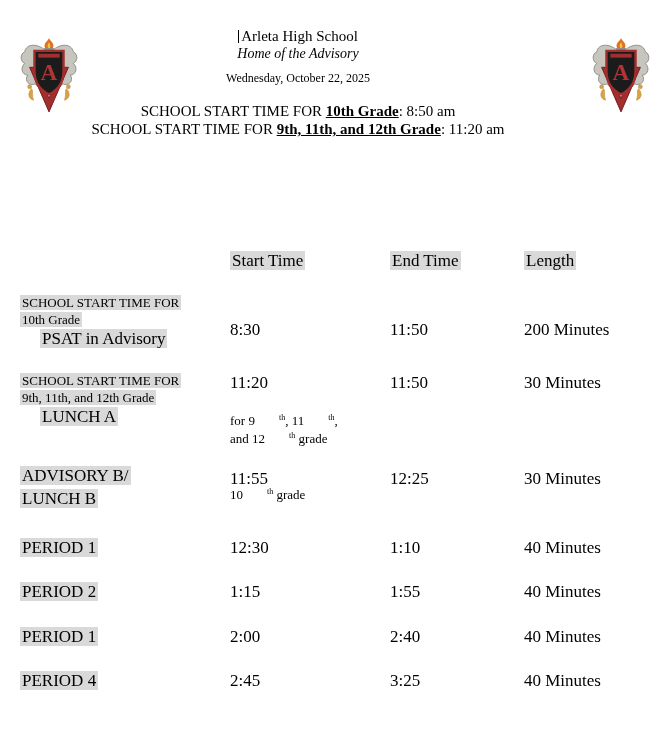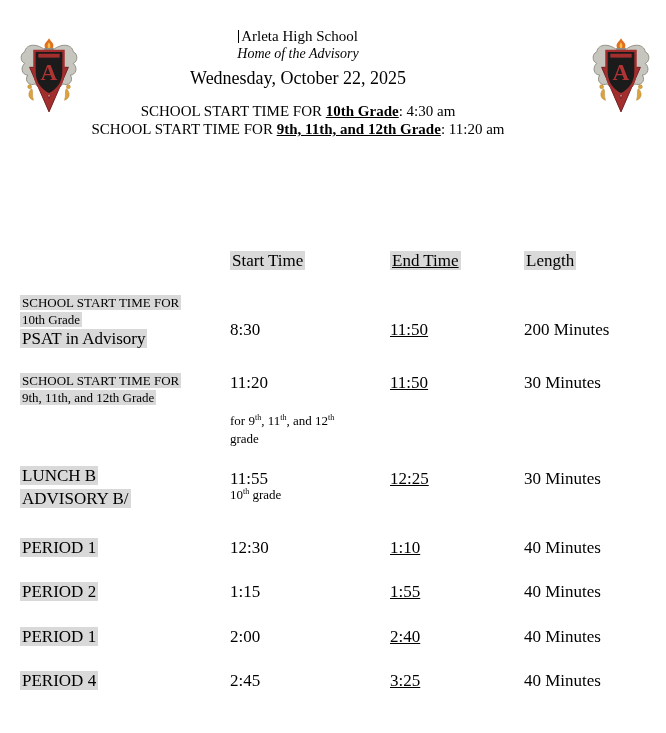--- a/index.html
+++ b/index.html
@@ -15,37 +15,37 @@
   
   .crest { position:absolute; top:38px; width:62px; height:78px; }
   .crest.left  { left:18px; }
   .crest.right { left:590px; }
   
   .doc-header { position:absolute; top:28px; left:0; width:596px; text-align:center; }
   .school-name { font-size:15px; line-height:17px; }
   .caret { display:inline-block; width:1px; height:13px; background:#000; margin-right:2px; vertical-align:-2px; }
   .motto { font-size:14px; font-style:italic; line-height:17px; }
   .title { font-size:24px; font-weight:bold; line-height:28px; margin-top:26px; letter-spacing:0.2px; }
-  .date  { font-size:18px; line-height:18px; margin-top:7px; }
+  .date  { font-size:12px; line-height:18px; margin-top:7px; }
   .start-lines { margin-top:15px; font-size:15px; line-height:18px; }
   .start-lines .emph { font-weight:bold; text-decoration:underline; }
   
   .schedule { position:absolute; left:0; top:250px; width:666px; height:452px; }
   .row { position:absolute; left:0; width:666px; }
   .cell { position:absolute; font-size:17px; line-height:22px; white-space:nowrap; }
   .c-label  { left:20px;  width:205px; white-space:normal; }
   .c-start  { left:230px; }
-  .c-end    { left:390px;text-decoration:underline; }
+  .c-end    { left:390px; }
   .c-length { left:524px; }
   .hl { background:#d9d9d9; padding:0 2px; }
   .lbl-small { font-size:13px; line-height:17px; }
-  .lbl-big   { font-size:17px; line-height:22px; }
+  .lbl-big   { font-size:17px; line-height:22px;margin-left:20px; }
   .lbl-big2  { font-size:17px; line-height:23px; }
   .note { position:absolute; left:230px; width:124px; font-size:13px; line-height:18px; white-space:normal; }
-  .note sup, .sup { font-size:0.62em; vertical-align:super; line-height:0; }
+  .note sup, .sup { font-size:0.62em; vertical-align:super; line-height:0;margin-left:24px; }
   .hdr-row .cell { font-size:17px; }
   
   .r-hdr { top:0; }
   .r-1 { top:44px;  height:70px; }
   .r-1 .t { top:25px; }
   .r-2 { top:122px; height:86px; }
   .r-2 .t { top:0; }
   .r-2 .note { top:40px; }
   .r-3 { top:214px; height:62px; }
   .r-3 .t { top:4px; }
@@ -100,21 +100,21 @@
       <rect x="21" y="16" width="22" height="4" fill="#a32e2e"></rect>
       <text x="32" y="43" text-anchor="middle" font-size="24" font-weight="bold" fill="#b03434" font-family="'Liberation Serif',serif">A</text>
     </svg>
   </span>
 
   <div class="doc-header">
     <div class="school-name"><span class="caret"></span><span>Arleta High School</span></div>
     <div class="motto">Home of the Advisory</div>
     <div class="date">Wednesday, October 22, 2025</div>
     <div class="start-lines">
-      <div><span>SCHOOL START TIME FOR </span><span class="emph">10th Grade</span><span>: 4:30 am</span></div>
+      <div><span>SCHOOL START TIME FOR </span><span class="emph">10th Grade</span><span>: 8:50 am</span></div>
       <div><span>SCHOOL START TIME FOR </span><span class="emph">9th, 11th, and 12th Grade</span><span>: 11:20 am</span></div>
     </div>
   </div>
 
   <div class="schedule">
 
     <div class="row r-hdr hdr-row">
       <div class="cell c-start"><span class="hl">Start Time</span></div>
       <div class="cell c-end"><span class="hl">End Time</span></div>
       <div class="cell c-length"><span class="hl">Length</span></div>
@@ -128,31 +128,32 @@
       </div>
       <div class="cell c-start t">8:30</div>
       <div class="cell c-end t">11:50</div>
       <div class="cell c-length t">200 Minutes</div>
     </div>
 
     <div class="row r-2">
       <div class="cell c-label">
         <div class="lbl-small"><span class="hl">SCHOOL START TIME FOR</span></div>
         <div class="lbl-small"><span class="hl">9th, 11th, and 12th Grade</span></div>
+        <div class="lbl-big"><span class="hl">LUNCH A</span></div>
       </div>
       <div class="cell c-start t">11:20</div>
       <div class="note"><span>for 9</span><sup>th</sup><span>, 11</span><sup>th</sup><span>, and 12</span><sup>th</sup><span> grade</span></div>
       <div class="cell c-end t">11:50</div>
       <div class="cell c-length t">30 Minutes</div>
     </div>
 
     <div class="row r-3">
       <div class="cell c-label">
+        <div class="lbl-big2"><span class="hl">ADVISORY B/</span></div>
         <div class="lbl-big2"><span class="hl">LUNCH B</span></div>
-        <div class="lbl-big2"><span class="hl">ADVISORY B/</span></div>
       </div>
       <div class="cell c-start t">11:55</div>
       <div class="note"><span>10</span><sup>th</sup><span> grade</span></div>
       <div class="cell c-end t">12:25</div>
       <div class="cell c-length t">30 Minutes</div>
     </div>
 
     <div class="row r-p1">
       <div class="cell c-label"><span class="hl">PERIOD 1</span></div>
       <div class="cell c-start">12:30</div>

